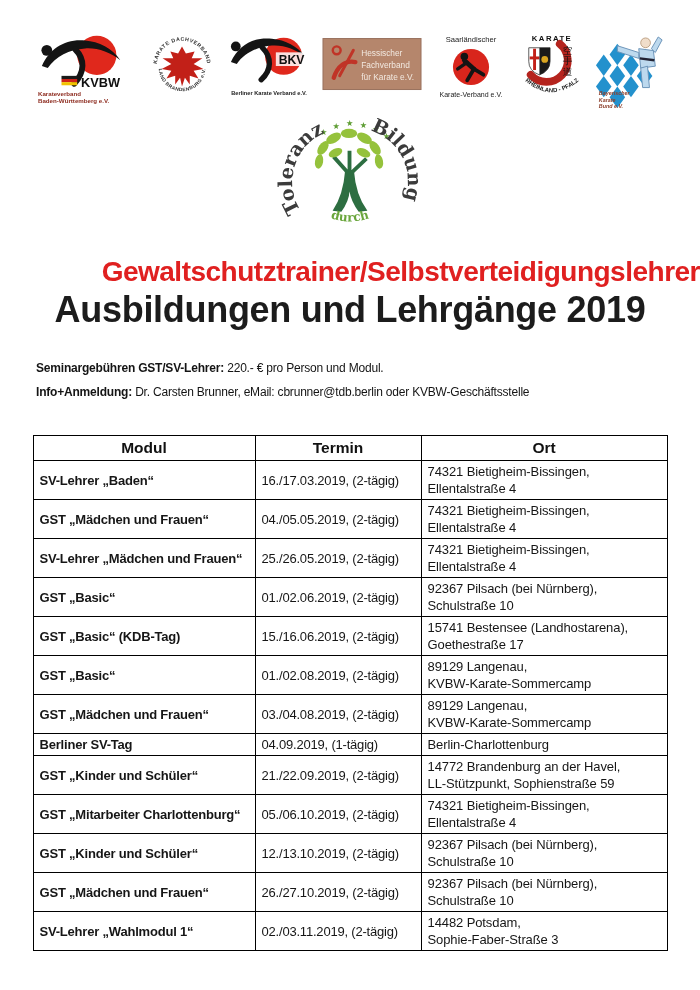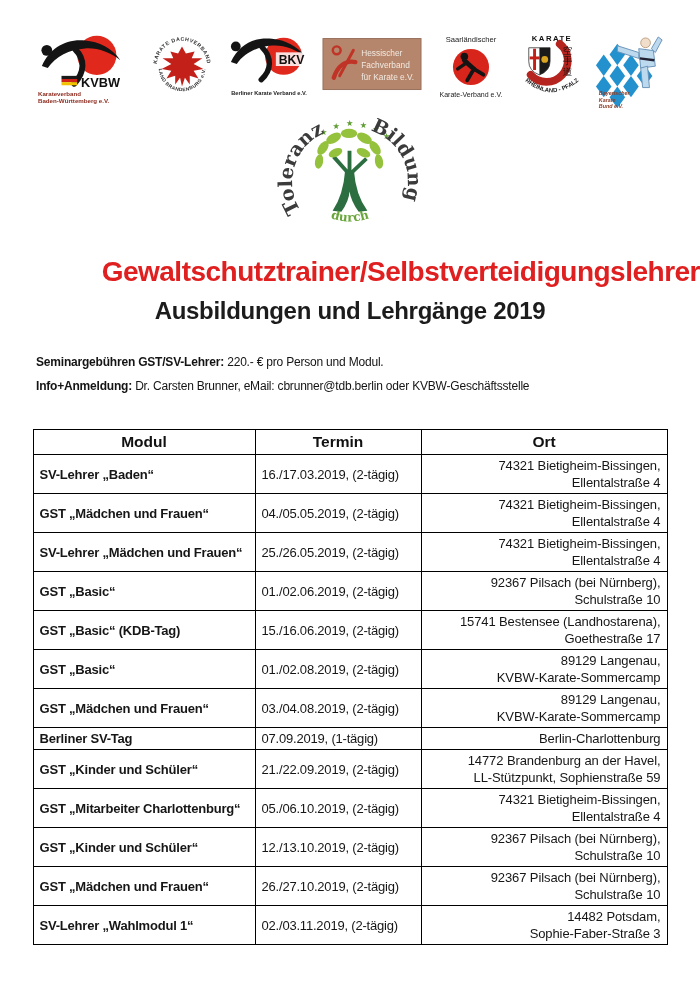--- a/index.html
+++ b/index.html
@@ -14,21 +14,21 @@
   }
   .logo-strip svg{display:block;flex:0 0 auto;}
   
   .center-logo{display:block;margin:2px auto 0;}
   
   .title-red{
     margin:24px 0 0;text-align:right;font-size:28px;font-weight:bold;
     letter-spacing:-0.5px;color:#e02020;white-space:nowrap;
   }
   .title-black{
-    margin:9px 0 0;text-align:center;font-size:24px;font-weight:bold;
+    margin:1px 0 0;text-align:center;font-size:36px;font-weight:bold;
     letter-spacing:-0.3px;color:#1c1c1c;white-space:nowrap;
   }
   
   .info{margin:30px 36px 0;font-size:12px;letter-spacing:-0.2px;color:#141414;}
   .info p{margin:0 0 10px;white-space:nowrap;}
   .info b{font-weight:bold;}
   
   table.schedule{
     border-collapse:collapse;margin:36px auto 0;width:634px;table-layout:fixed;
   }
@@ -36,21 +36,21 @@
     border:1.6px solid #000;vertical-align:middle;
   }
   table.schedule th{
     font-size:15.5px;font-weight:bold;text-align:center;padding:3px 2px;color:#111;
   }
   table.schedule td{
     font-size:13px;padding:2px 6px;line-height:17px;color:#161616;
   }
   td.modul{font-weight:bold;letter-spacing:-0.2px;}
   td.termin{letter-spacing:-0.2px;}
-  td.ort{white-space:pre-line;letter-spacing:-0.1px;text-align:right;}
+  td.ort{white-space:pre-line;letter-spacing:-0.1px;}
 </style>
 </head>
 <body>
 
 <div class="page">
 
   <div class="logo-strip">
 
     <svg width="102" height="74" viewBox="0 0 104 74">
       <circle cx="62" cy="23" r="20" fill="#e0281c"></circle>
@@ -260,21 +260,21 @@
 KVBW-Karate-Sommercamp</td>
       </tr>
       <tr>
         <td class="modul">GST „Mädchen und Frauen“</td>
         <td class="termin">03./04.08.2019, (2-tägig)</td>
         <td class="ort">89129 Langenau,
 KVBW-Karate-Sommercamp</td>
       </tr>
       <tr>
         <td class="modul">Berliner SV-Tag</td>
-        <td class="termin">07.09.2019, (1-tägig)</td>
+        <td class="termin">04.09.2019, (1-tägig)</td>
         <td class="ort">Berlin-Charlottenburg</td>
       </tr>
       <tr>
         <td class="modul">GST „Kinder und Schüler“</td>
         <td class="termin">21./22.09.2019, (2-tägig)</td>
         <td class="ort">14772 Brandenburg an der Havel,
 LL-Stützpunkt, Sophienstraße 59</td>
       </tr>
       <tr>
         <td class="modul">GST „Mitarbeiter Charlottenburg“</td>

